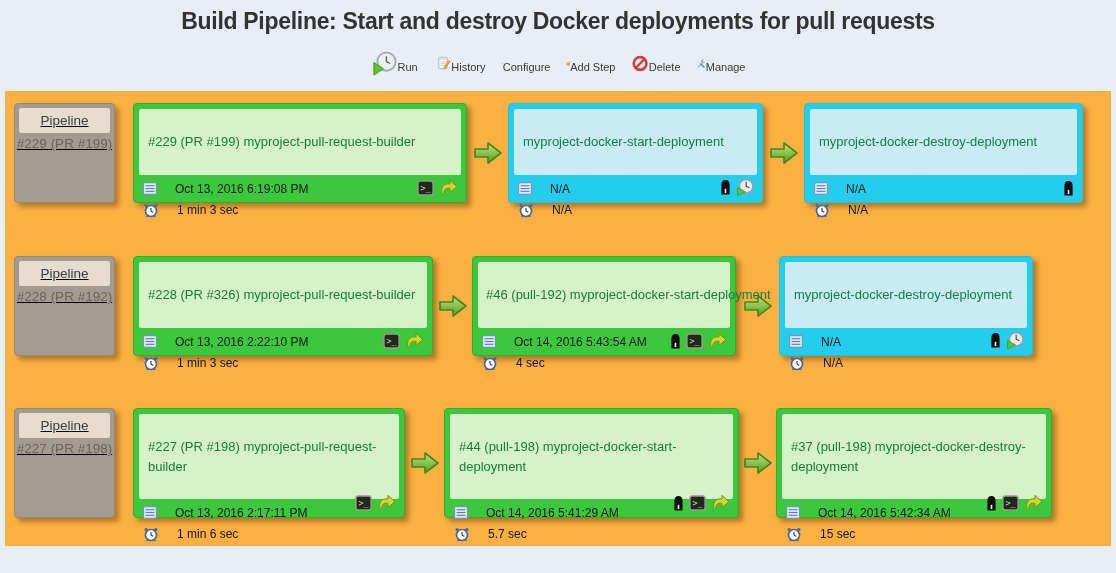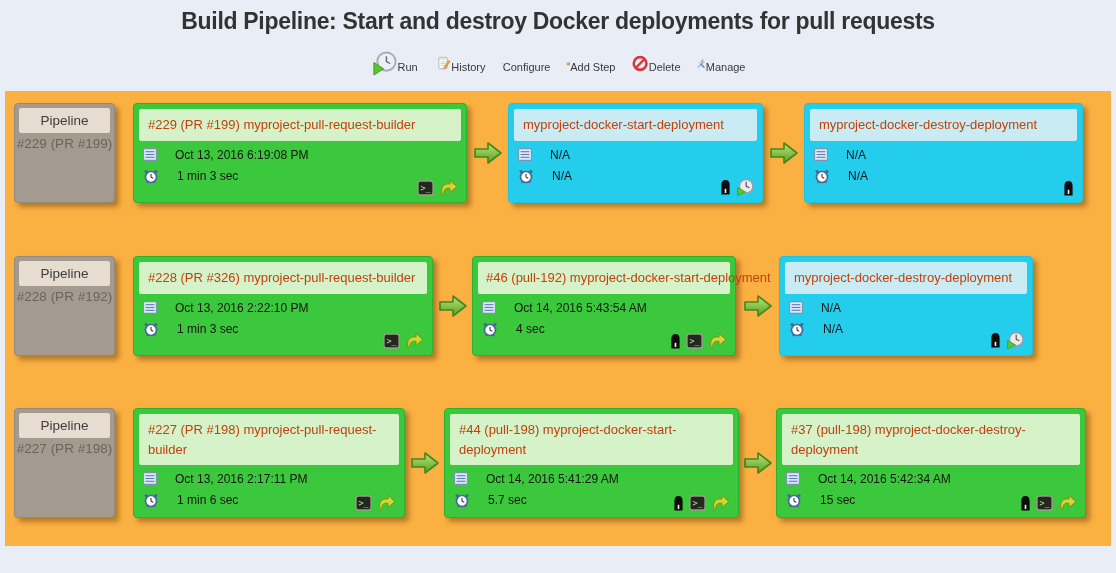--- a/index.html
+++ b/index.html
@@ -20,32 +20,33 @@
   .tool-label{font-size:11px;color:#3a3a3a;margin-top:6px;white-space:nowrap}
   
   .panel{position:relative;margin:14px 5px 0;height:455px;background:#fbb042}
   .row{position:absolute;left:9px;display:flex;align-items:flex-start}
   .row1{top:12px}.row2{top:165px}.row3{top:317px}
   
   .pipe-box{
     width:101px;box-sizing:border-box;border-radius:4px;
     background:#a49b90;border:1px solid #93897e;
     box-shadow:4px 4px 5px rgba(80,50,0,.42);
+    text-decoration:underline;
   }
   .pipe-title{margin:4px 4px 0;background:#e6ddd0;border-radius:2px;text-align:center;
     padding:5px 0;font-size:13.5px;color:#3d3d3d}
   .pipe-build{text-align:center;font-size:13.5px;color:#6d6459;padding-top:3px;white-space:nowrap}
   
   .card{
     position:relative;box-sizing:border-box;border-radius:4px;
     box-shadow:4px 4px 5px rgba(80,50,0,.42);cursor:pointer;
   }
   .card.success{background:#3cc83c;border:1px solid #2fae2f}
   .card.pending{background:#23cdeb;border:1px solid #20c3e0}
-  .card-title{margin:5px;border-radius:2px;padding:6px 9px;font-size:13px;color:#c2410c;line-height:1.5}
+  .card-title{margin:5px;border-radius:2px;padding:23px 9px;font-size:13px;color:#15803d;line-height:1.5}
   .success .card-title{background:#d6f2c8}
   .pending .card-title{background:#c9ecf4}
   .card-info{display:flex;align-items:flex-start;gap:18px;margin:7px 0 0 9px;font-size:12px;color:#141414}
   .card-actions{position:absolute;right:8px;bottom:6px;display:flex;align-items:center;gap:5px}
   .card-actions span{display:inline-flex;cursor:pointer}
   .connector{display:flex;align-items:center;justify-content:center}
   .ic{display:inline-flex}
 </style>
 </head>
 <body>
@@ -463,21 +464,21 @@
               <use href="#sym-retry"></use>
             </svg>
           </span>
       </div>
     </div>
     <div class="connector" style="width:37px;height:110px">
       <svg width="30" height="26">
           <use href="#sym-arrow"></use>
         </svg>
     </div>
-    <div class="card success" style="width:310px;height:110px">
+    <div class="card success" style="width:276px;height:110px">
       <div class="card-title">#37 (pull-198) myproject-docker-destroy-deployment</div>
       <div class="card-info">
           <span class="ic">
             <svg width="14" height="13">
               <use href="#sym-list"></use>
             </svg>
           </span>
         <span>Oct 14, 2016 5:42:34 AM</span>
         </div>
       <div class="card-info">

